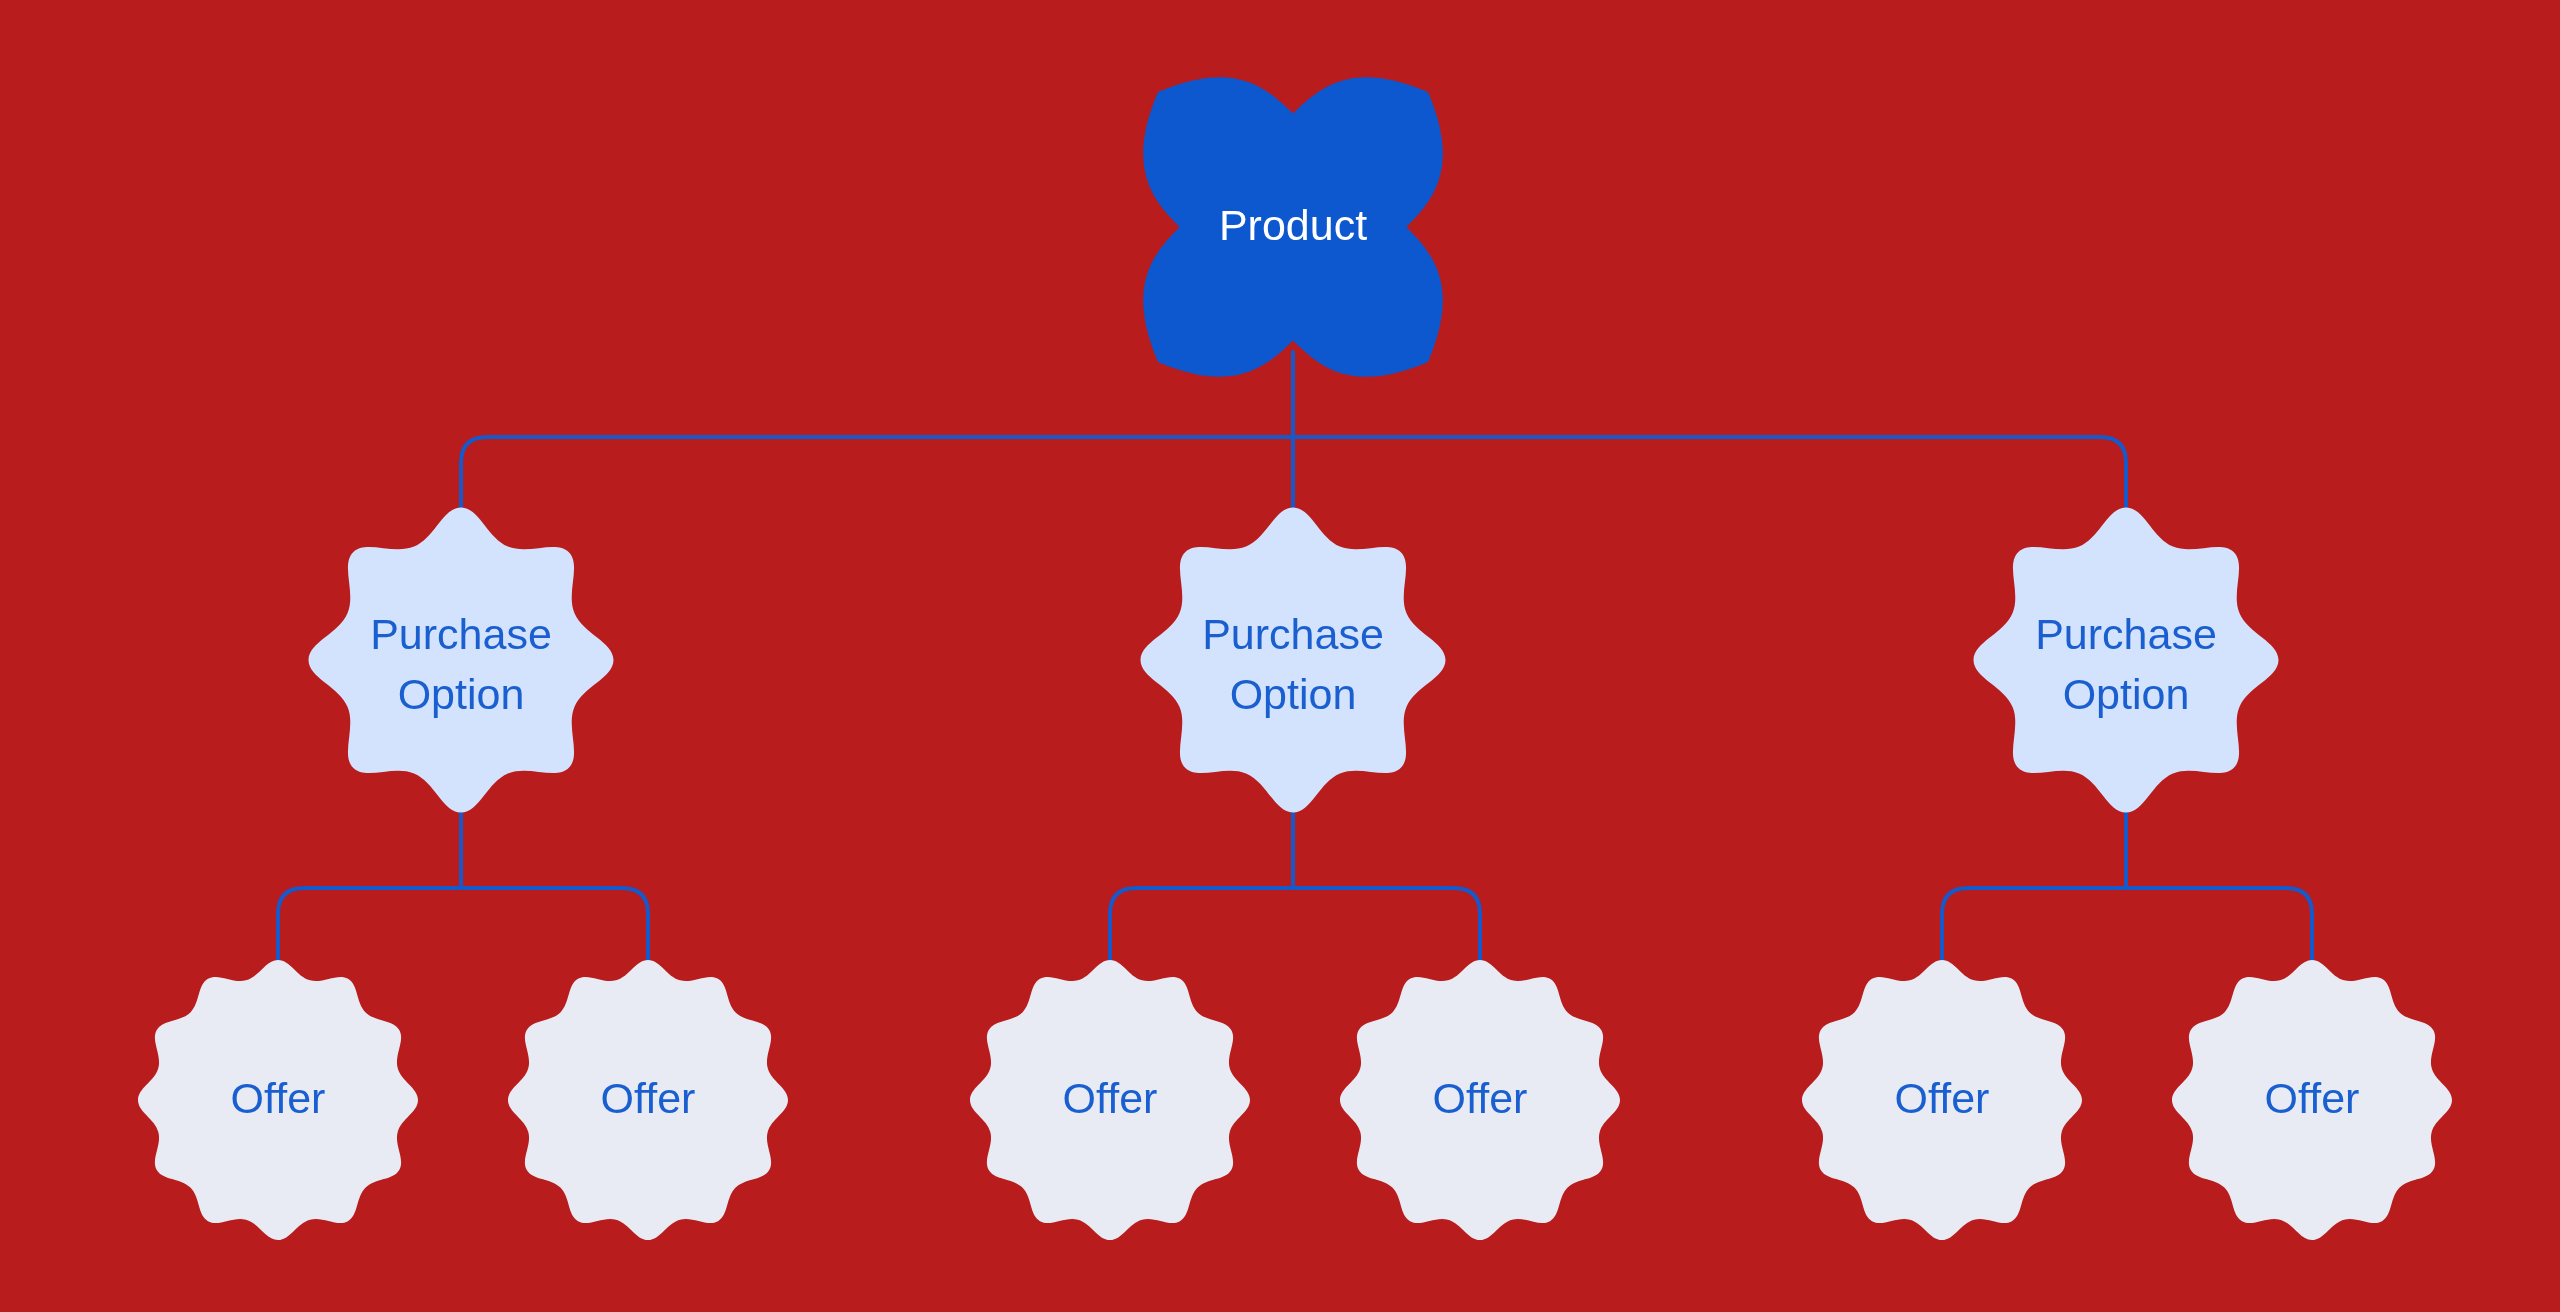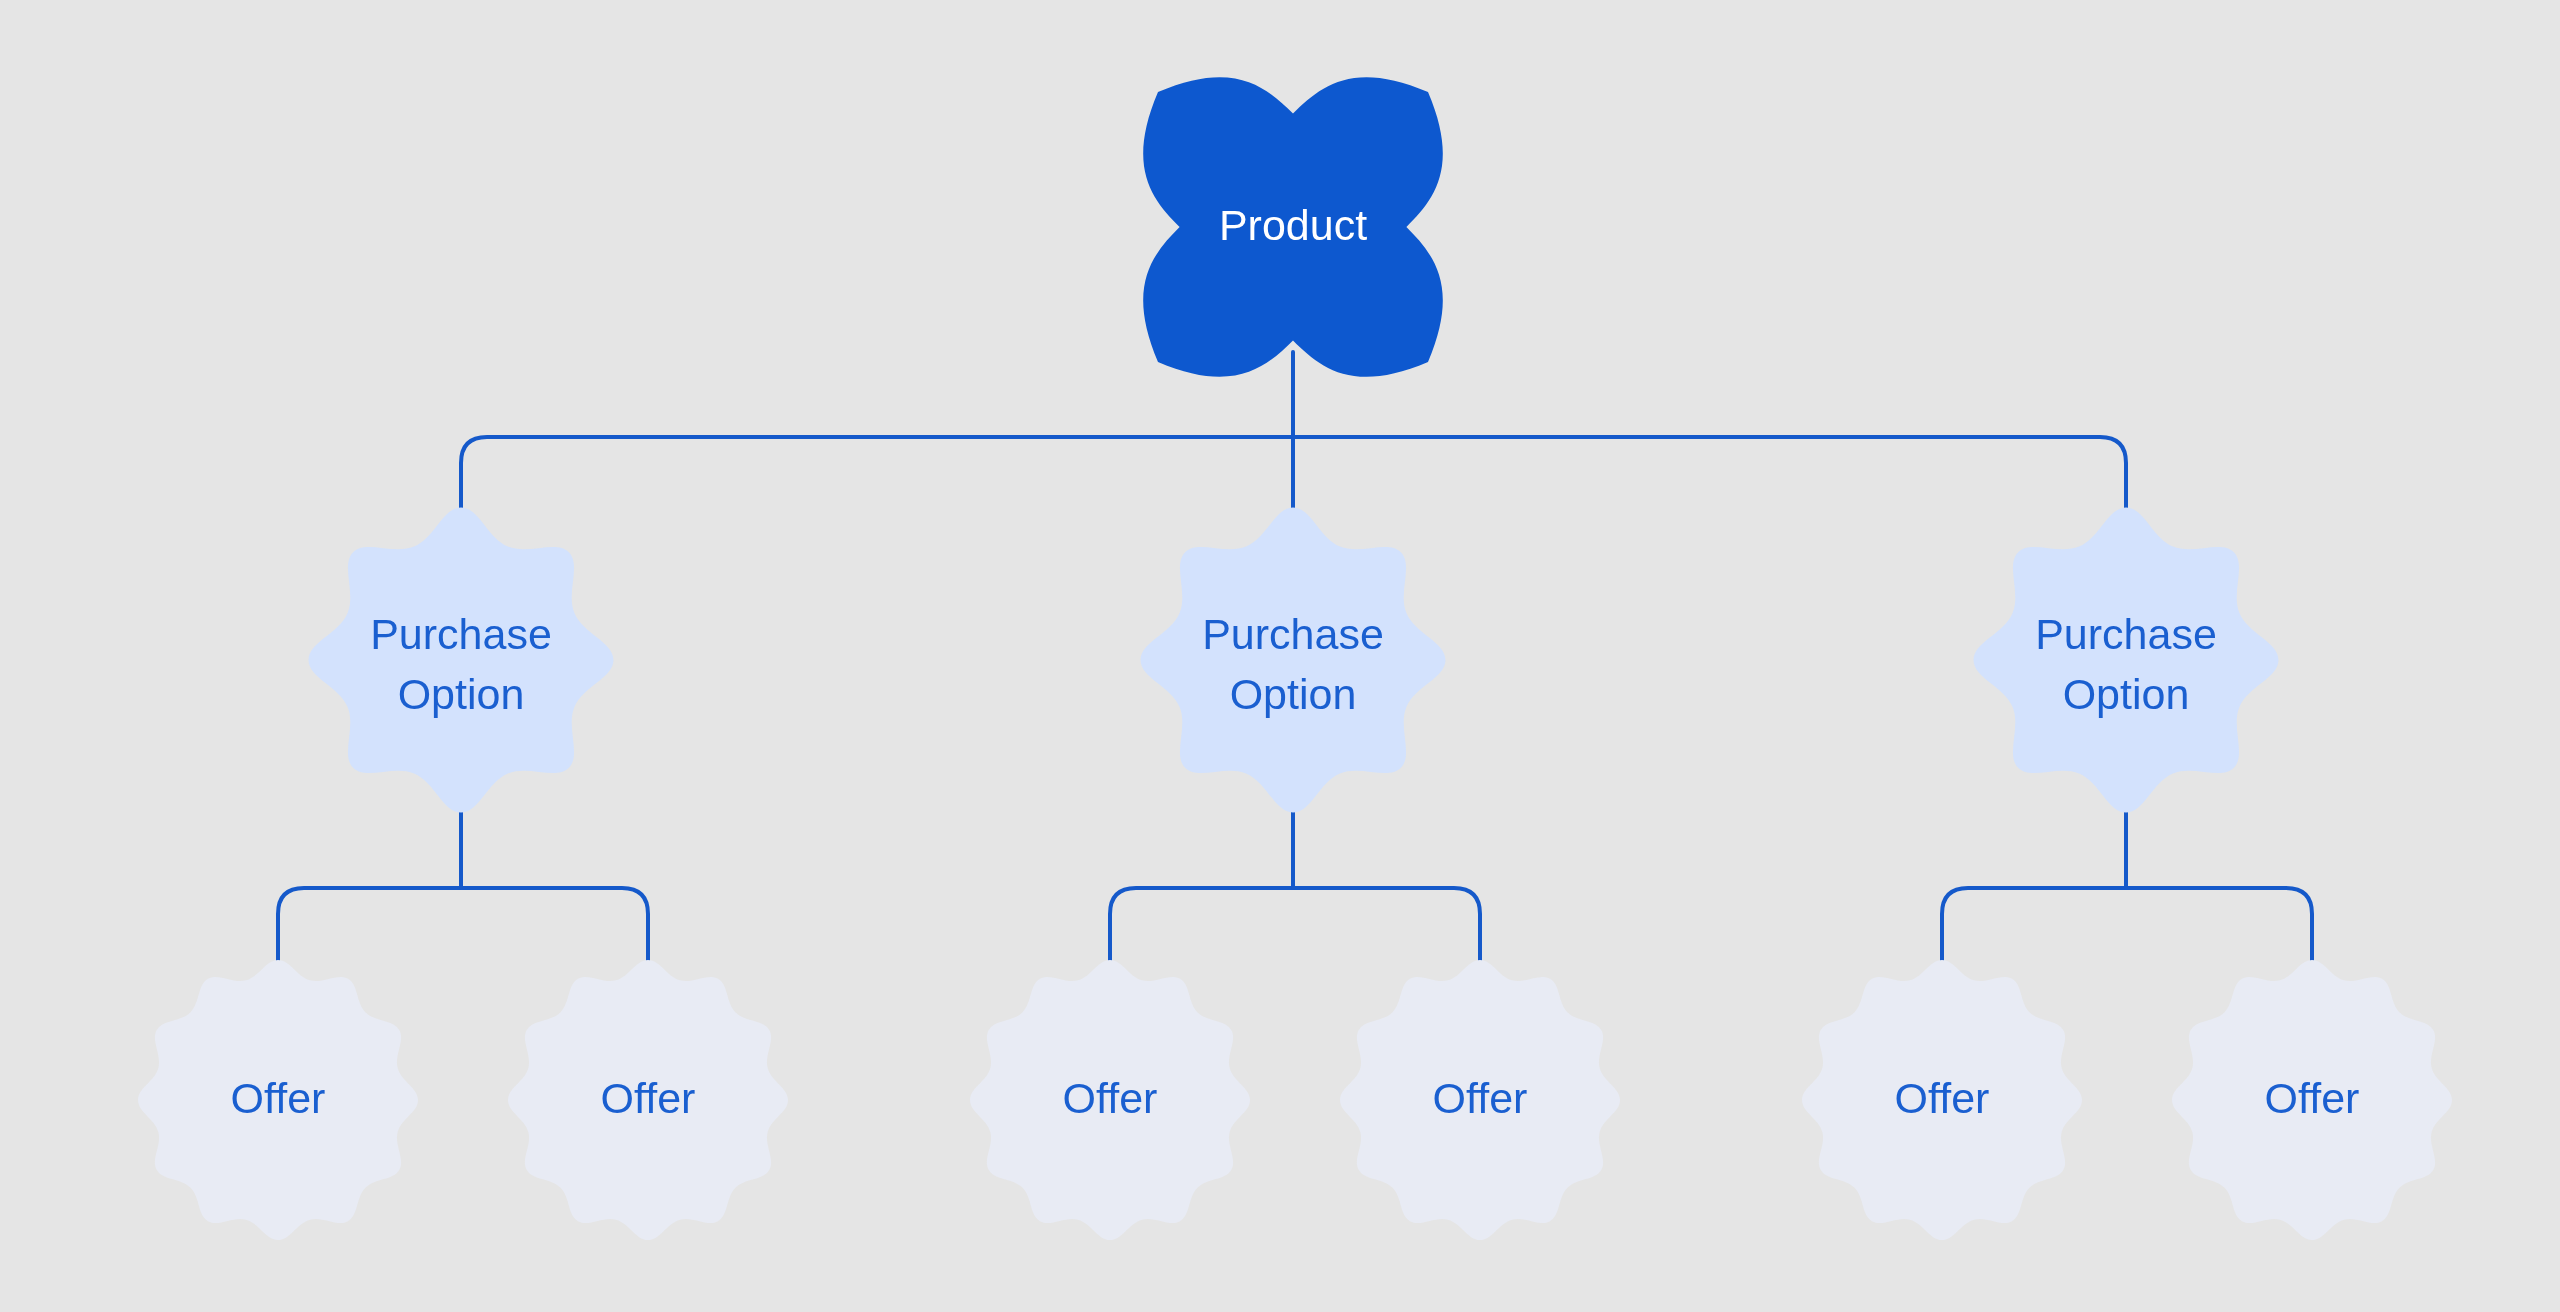--- a/index.html
+++ b/index.html
@@ -49,21 +49,21 @@
     fill: none;
     stroke: #1559ca;
     stroke-width: 4;
     stroke-linecap: round;
     stroke-linejoin: round;
   }
 </style>
 </head>
 <body>
 
-<div id="canvas-root" style="background: #e5e5e5;">
+<div id="canvas-root" style="background: #b91c1c;">
 
   <svg id="diagram-svg" viewBox="0 0 2560 1312" xmlns="http://www.w3.org/2000/svg">
 
     <defs>
 
       <path id="shape-product" d="M -0.5,-0.5
                C -0.22,-0.62 -0.10,-0.52 0,-0.42
                C 0.10,-0.52 0.22,-0.62 0.5,-0.5
                C 0.62,-0.22 0.52,-0.10 0.42,0
                C 0.52,0.10 0.62,0.22 0.5,0.5

